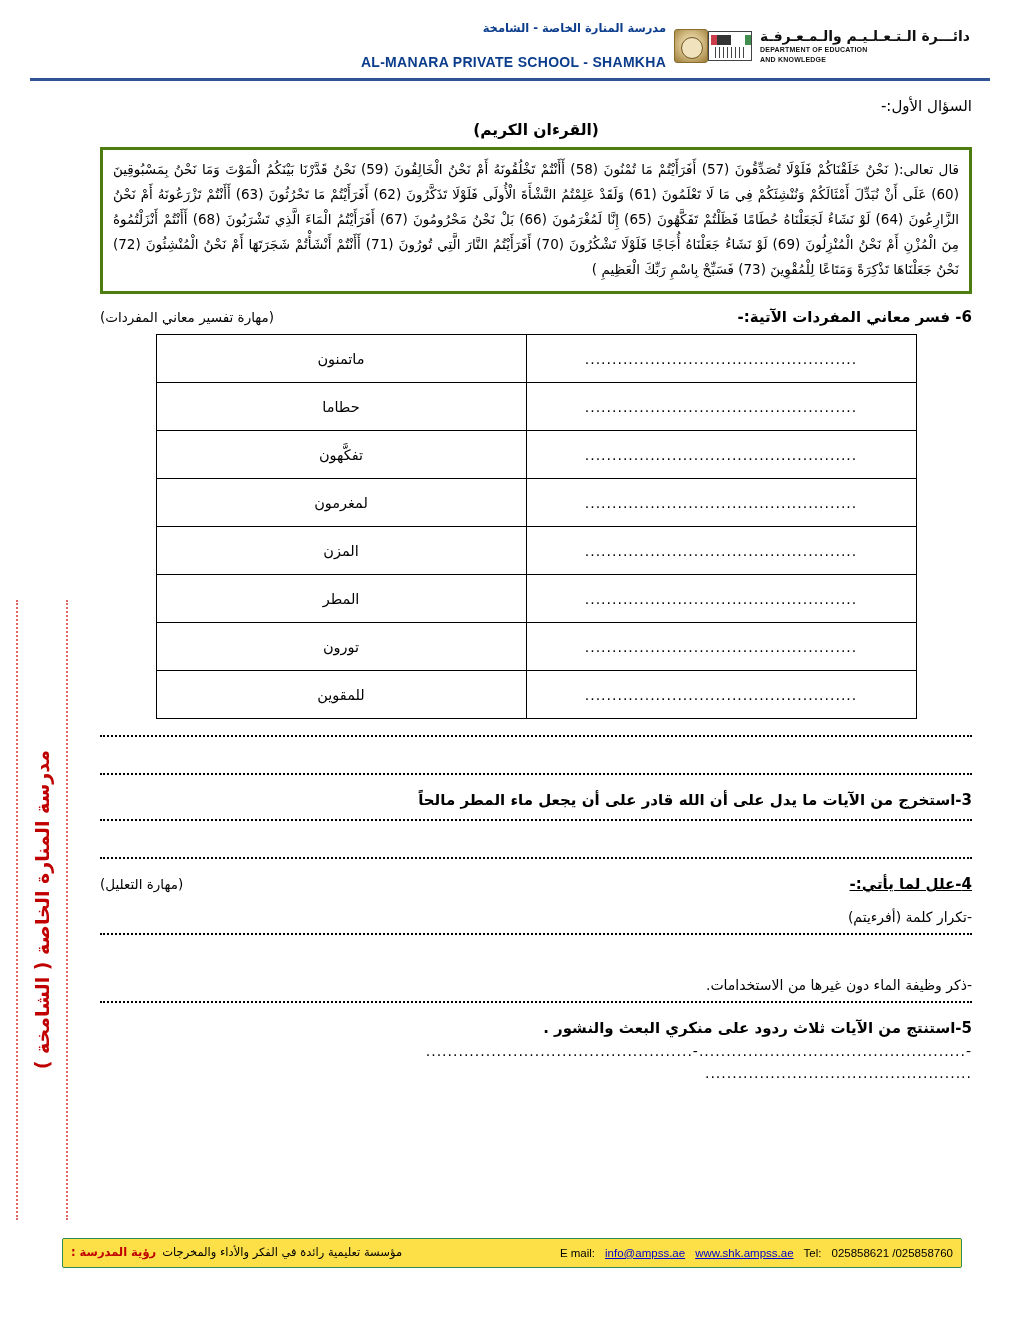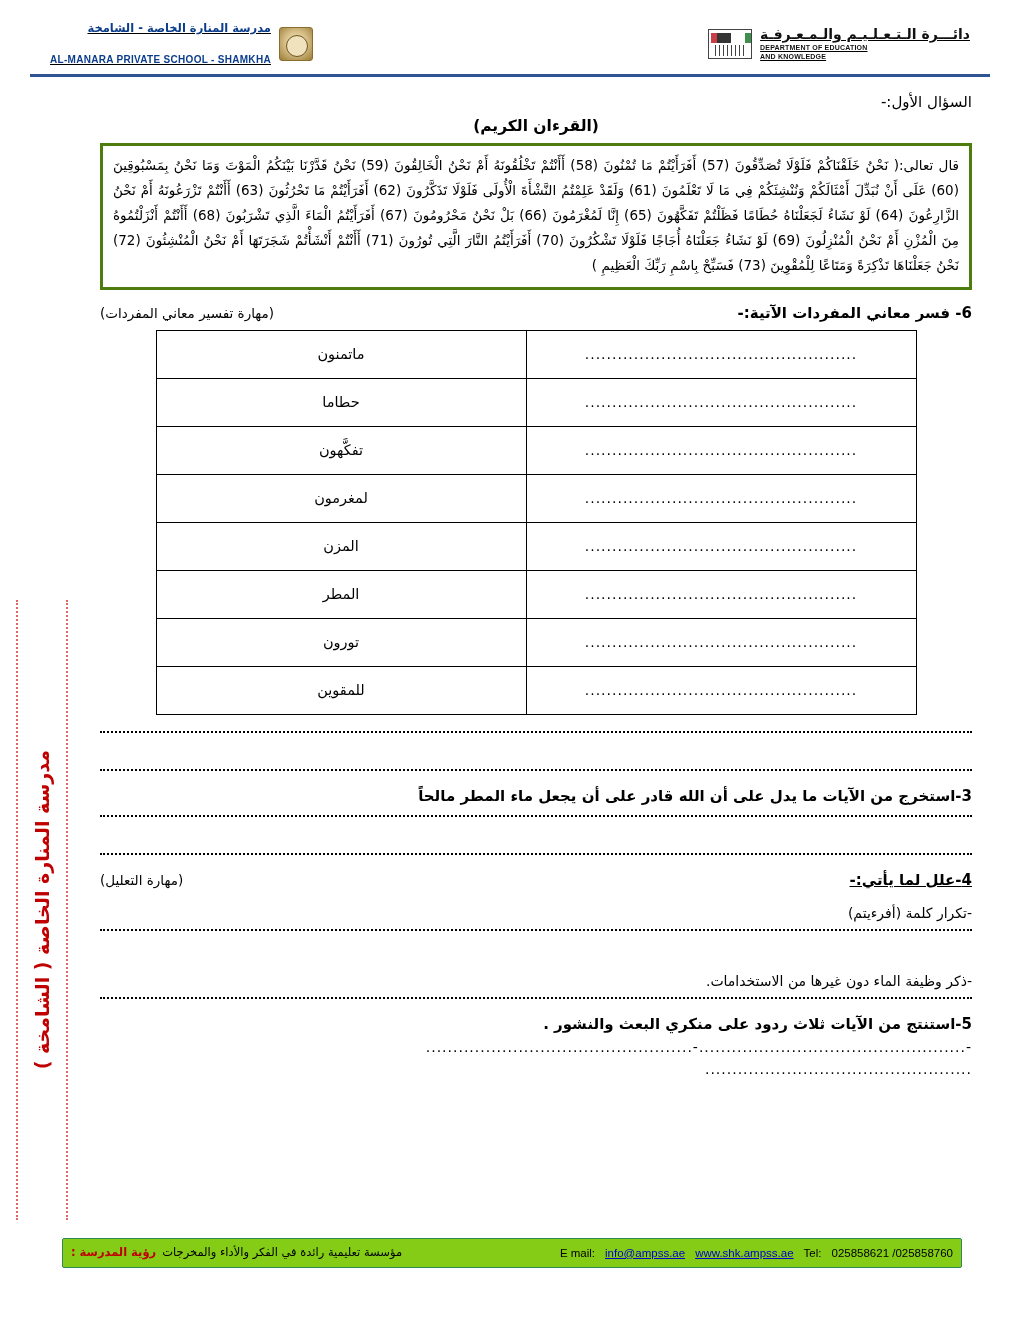--- a/index.html
+++ b/index.html
@@ -16,23 +16,22 @@
     position: absolute;
     left: 0; top: 0;
     width: 1020px; height: 1320px;
     padding: 18px 30px 10px 30px;
   }
   
   .header {
     display: flex;
     flex-direction: row-reverse;
     align-items: center;
-    justify-content: space-between;
+    justify-content: flex-end;
     padding: 4px 20px 2px 20px;
-    text-decoration: underline;
   }
   .school-block {
     display: flex;
     flex-direction: row;
     align-items: center;
     gap: 8px;
   }
   .school-logo {
     width: 34px; height: 34px;
     border-radius: 3px;
@@ -48,21 +47,21 @@
     border-radius: 50%;
     border: 1px solid #6e5520;
     background: #efe2bd;
   }
   .school-text { text-align: right; line-height: 1.15; }
   .school-ar {
     font-size: 11.5px; font-weight: bold; color: #0b3d8c;
     font-family: "DejaVu Sans", sans-serif;
   }
   .school-en {
-    font-size: 10px; font-weight: bold; color: #0b3d8c;
+    font-size: 14px; font-weight: bold; color: #0b3d8c;
     letter-spacing: .3px;
     font-family: "Liberation Sans", sans-serif;
     margin-top: 19px;
   }
   .doe-block {
     display: flex; flex-direction: row-reverse; align-items: center; gap: 8px;
   }
   .doe-text { text-align: left; line-height: 1.2; }
   .doe-ar {
     font-size: 14px; font-weight: bold; color: #111;
@@ -222,21 +221,21 @@
     margin-top: 6px;
     font-family: "DejaVu Sans", sans-serif;
   }
 
   
   .footer {
     position: absolute;
     left: 62px; top: 1238px;
     width: 900px;
     border: 1px solid #2e8b57;
-    background: #84cc16;
+    background: #fde047;
     padding: 5px 8px 6px 8px;
     border-radius: 2px;
   }
   .footer-line {
     display: flex;
     flex-direction: row-reverse;
     align-items: center;
     gap: 6px;
     font-size: 11.5px;
     font-family: "DejaVu Sans", sans-serif;

